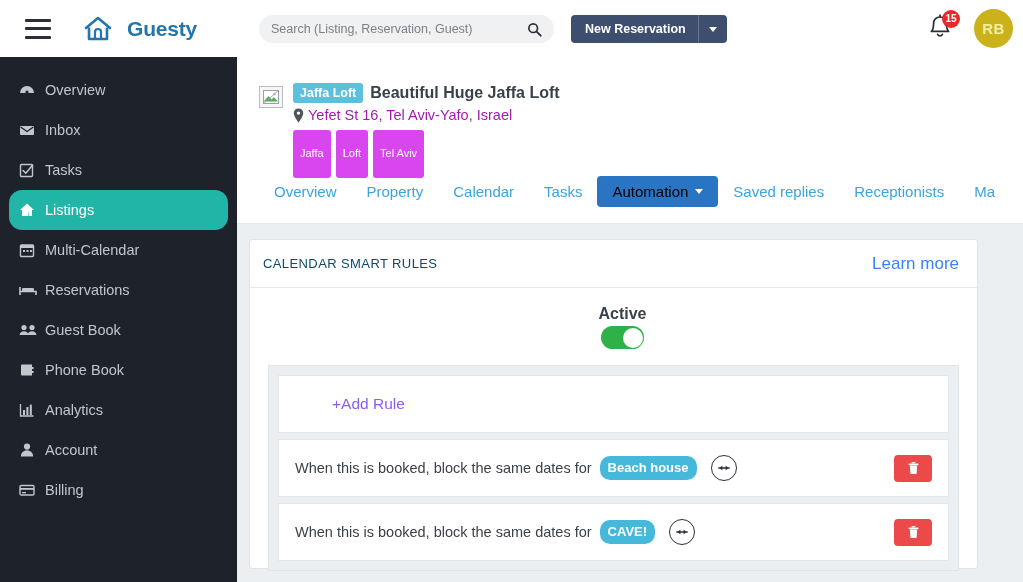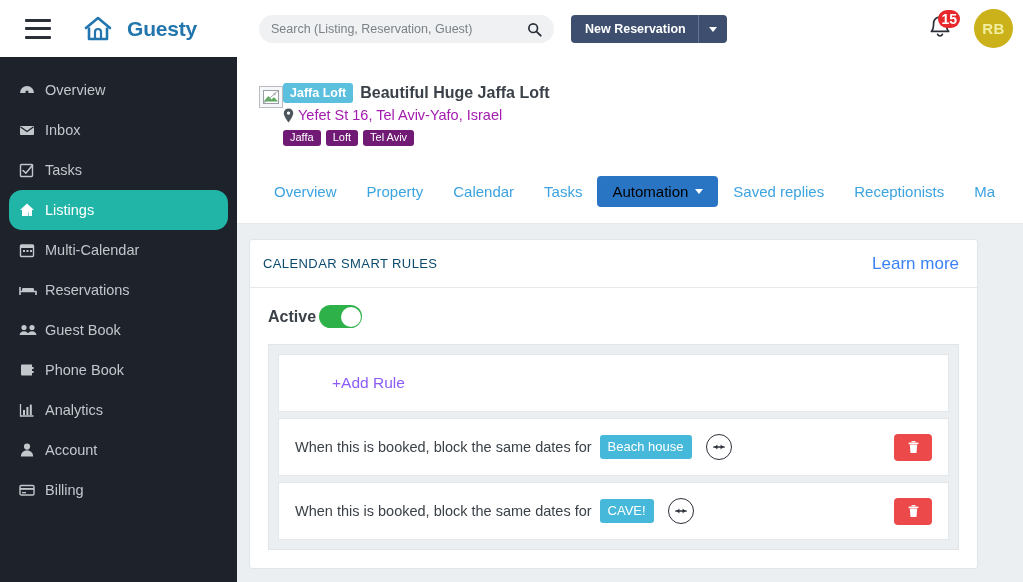--- a/index.html
+++ b/index.html
@@ -55,21 +55,21 @@
   }
   .caret-tri {
     width: 0; height: 0; border-left: 4.5px solid transparent;
     border-right: 4.5px solid transparent; border-top: 5px solid #fff;
   }
 
   .bell-wrap { position: absolute; right: 70px; top: 14px; cursor: pointer; }
   .bell { width: 26px; height: 27px; }
   .bell-badge {
     position: absolute; top: -4px; right: -7px;
-    background: #e8282b; color: #fff; font-size: 14px; font-weight: bold;
+    background: #e8282b; color: #fff; font-size: 10px; font-weight: bold;
     min-width: 18px; height: 18px; border-radius: 9px;
     display: flex; align-items: center; justify-content: center;
     padding: 0 3px; line-height: 1;
   }
   .avatar {
     position: absolute; right: 10px; top: 9px;
     width: 39px; height: 39px; border-radius: 50%;
     background: #cbb21a; color: #f2efa0; font-size: 15px; font-weight: bold;
     display: flex; align-items: center; justify-content: center;
     letter-spacing: 0.5px; cursor: pointer;
@@ -97,40 +97,40 @@
 
   
   .main {
     position: absolute; top: 57px; left: 237px;
     width: 786px; height: 525px; background: #eceff1; overflow: hidden;
   }
   .listing-head {
     background: #ffffff; padding: 26px 0 0 22px; height: 167px;
     position: relative; border-bottom: 1px solid #e8eaec;
   }
-  .lh-row { display: flex; }
+  .lh-row { display: flex; gap: 10px; }
   .thumb {
     width: 24px; height: 22px; flex: none; margin-top: 3px;
     border: 1px solid #b9bdc2; background: #f6f7f8;
     display: flex; align-items: center; justify-content: center;
   }
   .title-line { display: flex; align-items: center; gap: 7px; }
   .badge-jaffa {
     background: #5bc0de; color: #fff; font-size: 12.5px; font-weight: bold;
     padding: 3px 7px; border-radius: 3px; line-height: 1.15;
   }
   .listing-title { font-size: 16px; font-weight: bold; color: #3b4148; }
   .addr {
     font-size: 14.5px; color: #a21caf; margin-top: 4px;
     display: flex; align-items: center; gap: 4px;
   }
   .tags { display: flex; gap: 5px; margin-top: 7px; }
   .tag {
-    background: #701a75; color: #fff; font-size: 11px;
-    padding: 1px 7px; border-radius: 3px; line-height: 1.2;
+    background: #d946ef; color: #fff; font-size: 11px;
+    padding: 17px 7px; border-radius: 3px; line-height: 1.2;
   }
 
   .tabs {
     position: absolute; left: 22px; bottom: 16px;
     display: flex; align-items: center; gap: 0px; white-space: nowrap;
   }
   .tab {
     font-size: 15px; color: #3ba3e0; cursor: pointer;
     padding: 7px 15px; border-radius: 4px;
   }
@@ -148,21 +148,21 @@
   .card-head {
     height: 48px; border-bottom: 1px solid #e7eaec;
     display: flex; align-items: center; justify-content: space-between;
     padding: 0 18px 0 13px;
   }
   .card-title {
     font-size: 13px; color: #0c4a6e; letter-spacing: 0.4px; font-weight: normal;
   }
   .learn-more { font-size: 17px; color: #3b82f6; cursor: pointer; text-align: right; }
 
-  .active-row { display: flex; align-items: center; gap: 3px; padding: 17px 0 0 18px; }
+  .active-row { display: flex; align-items: center; gap: 3px; padding: 17px 0 0 18px; flex-direction: column; }
   .active-label { font-size: 16px; font-weight: bold; color: #3b4148; }
   .toggle {
     width: 43px; height: 23px; border-radius: 12px; background: #2fb14a;
     position: relative; cursor: pointer;
   }
   .toggle .knob {
     position: absolute; right: 1.5px; top: 1.5px;
     width: 20px; height: 20px; border-radius: 50%; background: #fff;
   }
 
@@ -174,22 +174,22 @@
     background: #ffffff; border: 1px solid #e4e7ea;
     height: 58px; display: flex; align-items: center;
     padding: 0 16px; margin-bottom: 6px;
   }
   .rule-row:last-child { margin-bottom: 0; }
   .addrule {
     font-size: 15.5px; color: #8b5cf6; cursor: pointer; margin-left: 37px;
   }
   .rule-text { font-size: 14.5px; color: #3b4148; }
   .rule-badge {
-    background: #46b8da; color: #fff; font-size: 13px; font-weight: normal;
-    padding: 4px 8px; border-radius: 3px; margin-left: 8px; line-height: 1.2;
+    background: #46b8da; color: #fff; font-size: 13px; font-weight: bold;
+    padding: 4px 8px; border-radius: 10px; margin-left: 8px; line-height: 1.2;
   }
   .dir-btn {
     width: 26px; height: 26px; border-radius: 50%;
     border: 1.6px solid #2b2f38; margin-left: 14px;
     display: flex; align-items: center; justify-content: center;
     cursor: pointer; flex: none;
   }
   .del-btn {
     background: #ec4a4a; border-radius: 4px; width: 38px; height: 27px;
     display: flex; align-items: center; justify-content: center;

